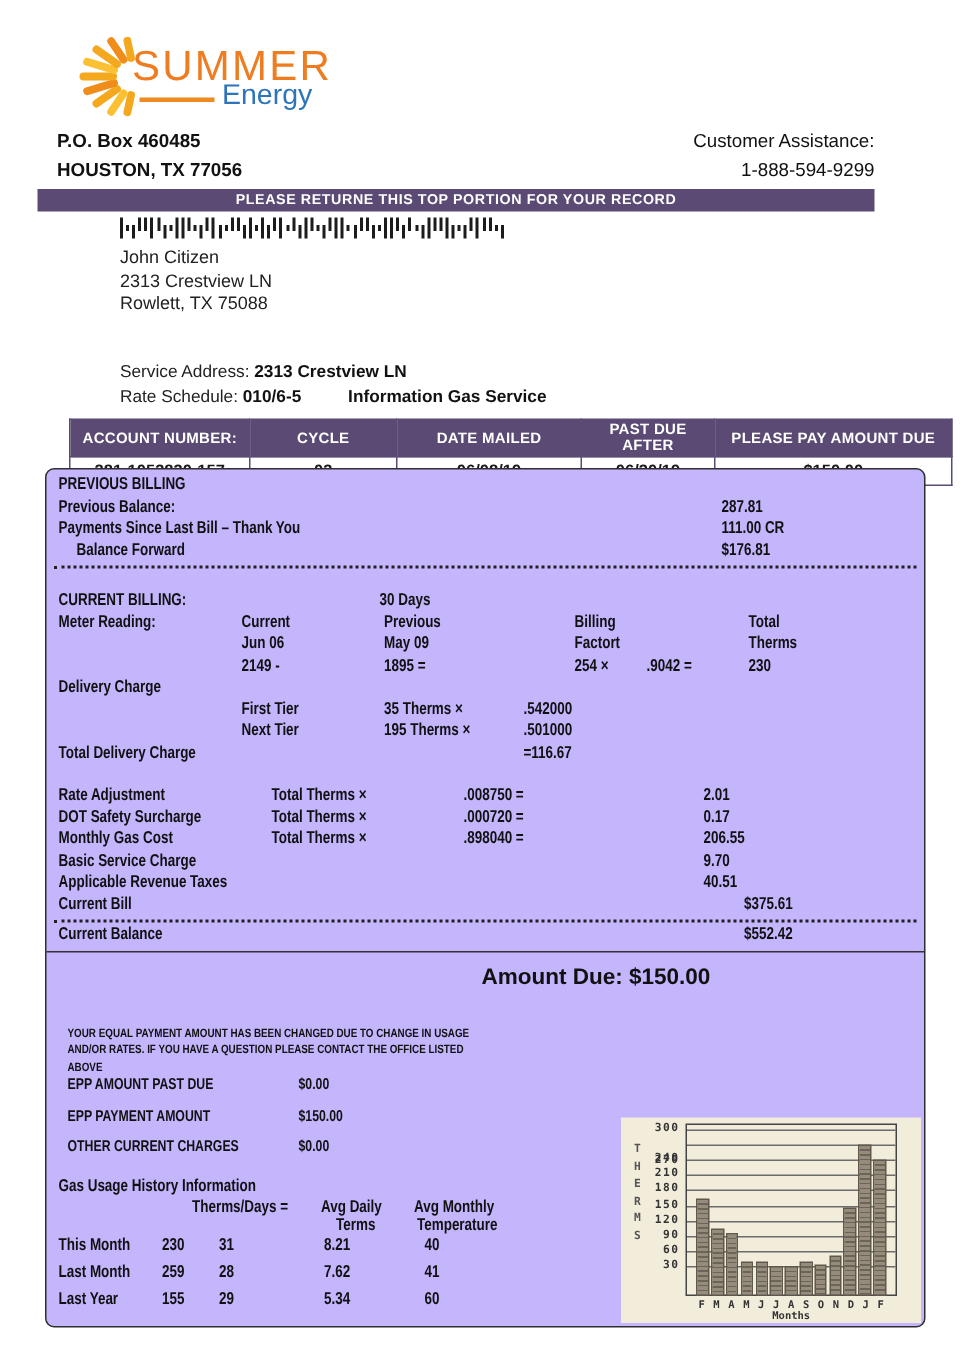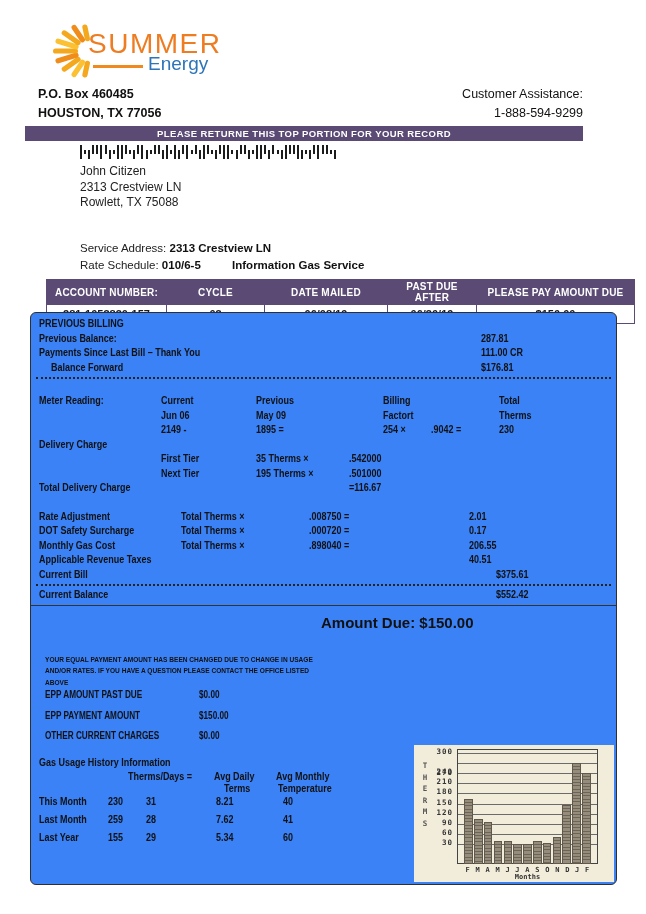--- a/index.html
+++ b/index.html
@@ -29,21 +29,21 @@
   .service{position:absolute;left:80px;top:240px;font-size:11.5px;line-height:16.5px;color:#222;}
   .service b{color:#111;}
   .svc-gap{display:inline-block;width:28px;}
 
   
   table.acct{position:absolute;left:46px;top:279px;width:588px;border-collapse:collapse;table-layout:fixed;}
   table.acct th{background:#5a4a74;color:#fff;font-size:10px;font-weight:bold;height:17px;border:1px solid #5a4a74;letter-spacing:.2px;}
   table.acct td{font-size:11px;font-weight:bold;color:#1a1a1a;text-align:center;height:16px;border:1.4px solid #5a4a74;background:#fff;}
 
   
-  .box{position:absolute;left:30px;top:312px;width:587px;height:573px;border:1.8px solid #2f2f2f;border-radius:6px;box-sizing:border-box;background:#3b82f6;}
+  .box{position:absolute;left:30px;top:312px;width:587px;height:573px;border:1.8px solid #2f2f2f;border-radius:6px;box-sizing:border-box;background:#c4b5fd;}
   .box-inner{position:absolute;left:0;top:0;right:0;bottom:0;padding-top:4px;}
 
   .brow{position:relative;height:14.5px;}
   .cell{position:absolute;top:0;white-space:nowrap;font-size:11.5px;font-weight:bold;color:#111;
         transform:scaleX(.78);transform-origin:0 0;}
   
   .k-label{left:8px;} .k-indent{left:20px;}
   .k-c1{left:130px;} .k-c2{left:225px;} .k-c2d{left:222px;} .k-c3{left:352px;} .k-c3b{left:400px;} .k-c4{left:468px;}
   .k-del3{left:318px;} .k-rate1{left:150px;} .k-rate2{left:278px;}
   .k-amtA{left:450px;} .k-amtB{left:438px;} .k-amtC{left:465px;}
@@ -242,20 +242,24 @@
             <span class="cell k-label">Payments Since Last Bill – Thank You</span>
             <span class="cell k-amtA">111.00 CR</span>
           </div>
           <div class="brow">
             <span class="cell k-indent">Balance Forward</span>
             <span class="cell k-amtA">$176.81</span>
           </div>
           <div class="sep-dotted"></div>
           <div style="height: 13px;"></div>
           <div class="brow">
+            <span class="cell k-label">CURRENT BILLING:</span>
+            <span class="cell k-c2d">30 Days</span>
+          </div>
+          <div class="brow">
             <span class="cell k-label">Meter Reading:</span>
             <span class="cell k-c1">Current</span>
             <span class="cell k-c2">Previous</span>
             <span class="cell k-c3">Billing</span>
             <span class="cell k-c4">Total</span>
           </div>
           <div class="brow">
             <span class="cell k-c1">Jun 06</span>
             <span class="cell k-c2">May 09</span>
             <span class="cell k-c3">Factort</span>
@@ -296,20 +300,24 @@
             <span class="cell k-label">DOT Safety Surcharge</span>
             <span class="cell k-rate1">Total Therms ×</span>
             <span class="cell k-rate2">.000720  =</span>
             <span class="cell k-amtB">0.17</span>
           </div>
           <div class="brow">
             <span class="cell k-label">Monthly Gas Cost</span>
             <span class="cell k-rate1">Total Therms ×</span>
             <span class="cell k-rate2">.898040  =</span>
             <span class="cell k-amtB">206.55</span>
+          </div>
+          <div class="brow">
+            <span class="cell k-label">Basic Service Charge</span>
+            <span class="cell k-amtB">9.70</span>
           </div>
           <div class="brow">
             <span class="cell k-label">Applicable Revenue Taxes</span>
             <span class="cell k-amtB">40.51</span>
           </div>
           <div class="brow">
             <span class="cell k-label">Current Bill</span>
             <span class="cell k-amtC">$375.61</span>
           </div>
           <div class="sep-dotted"></div>

